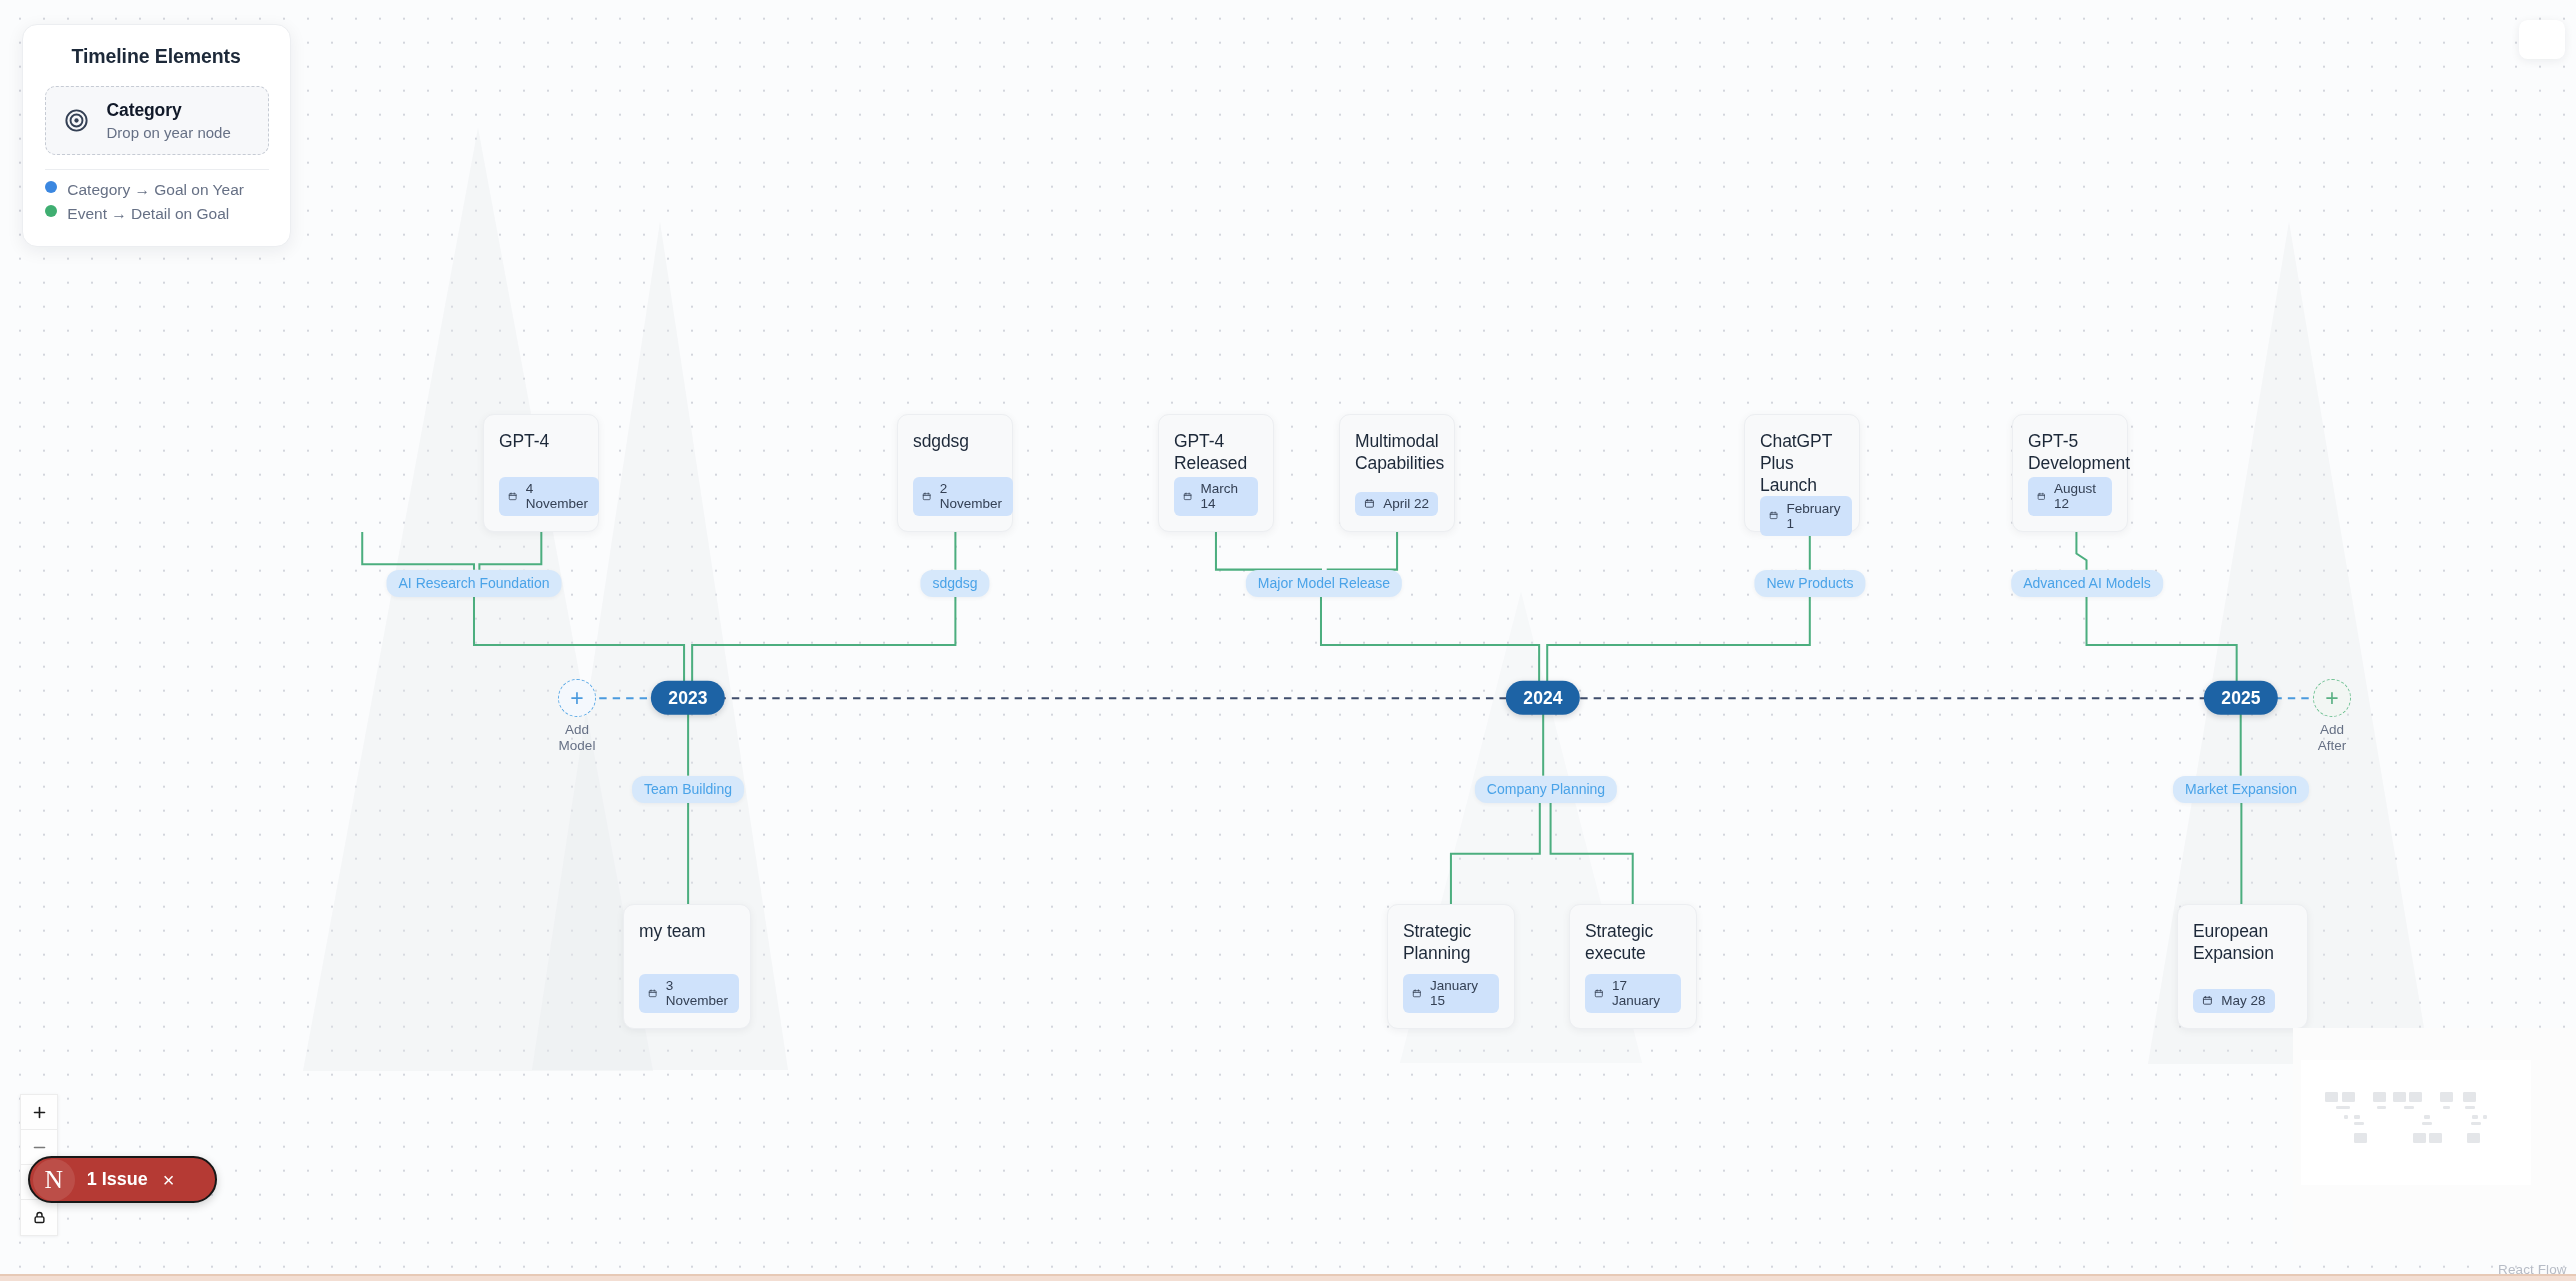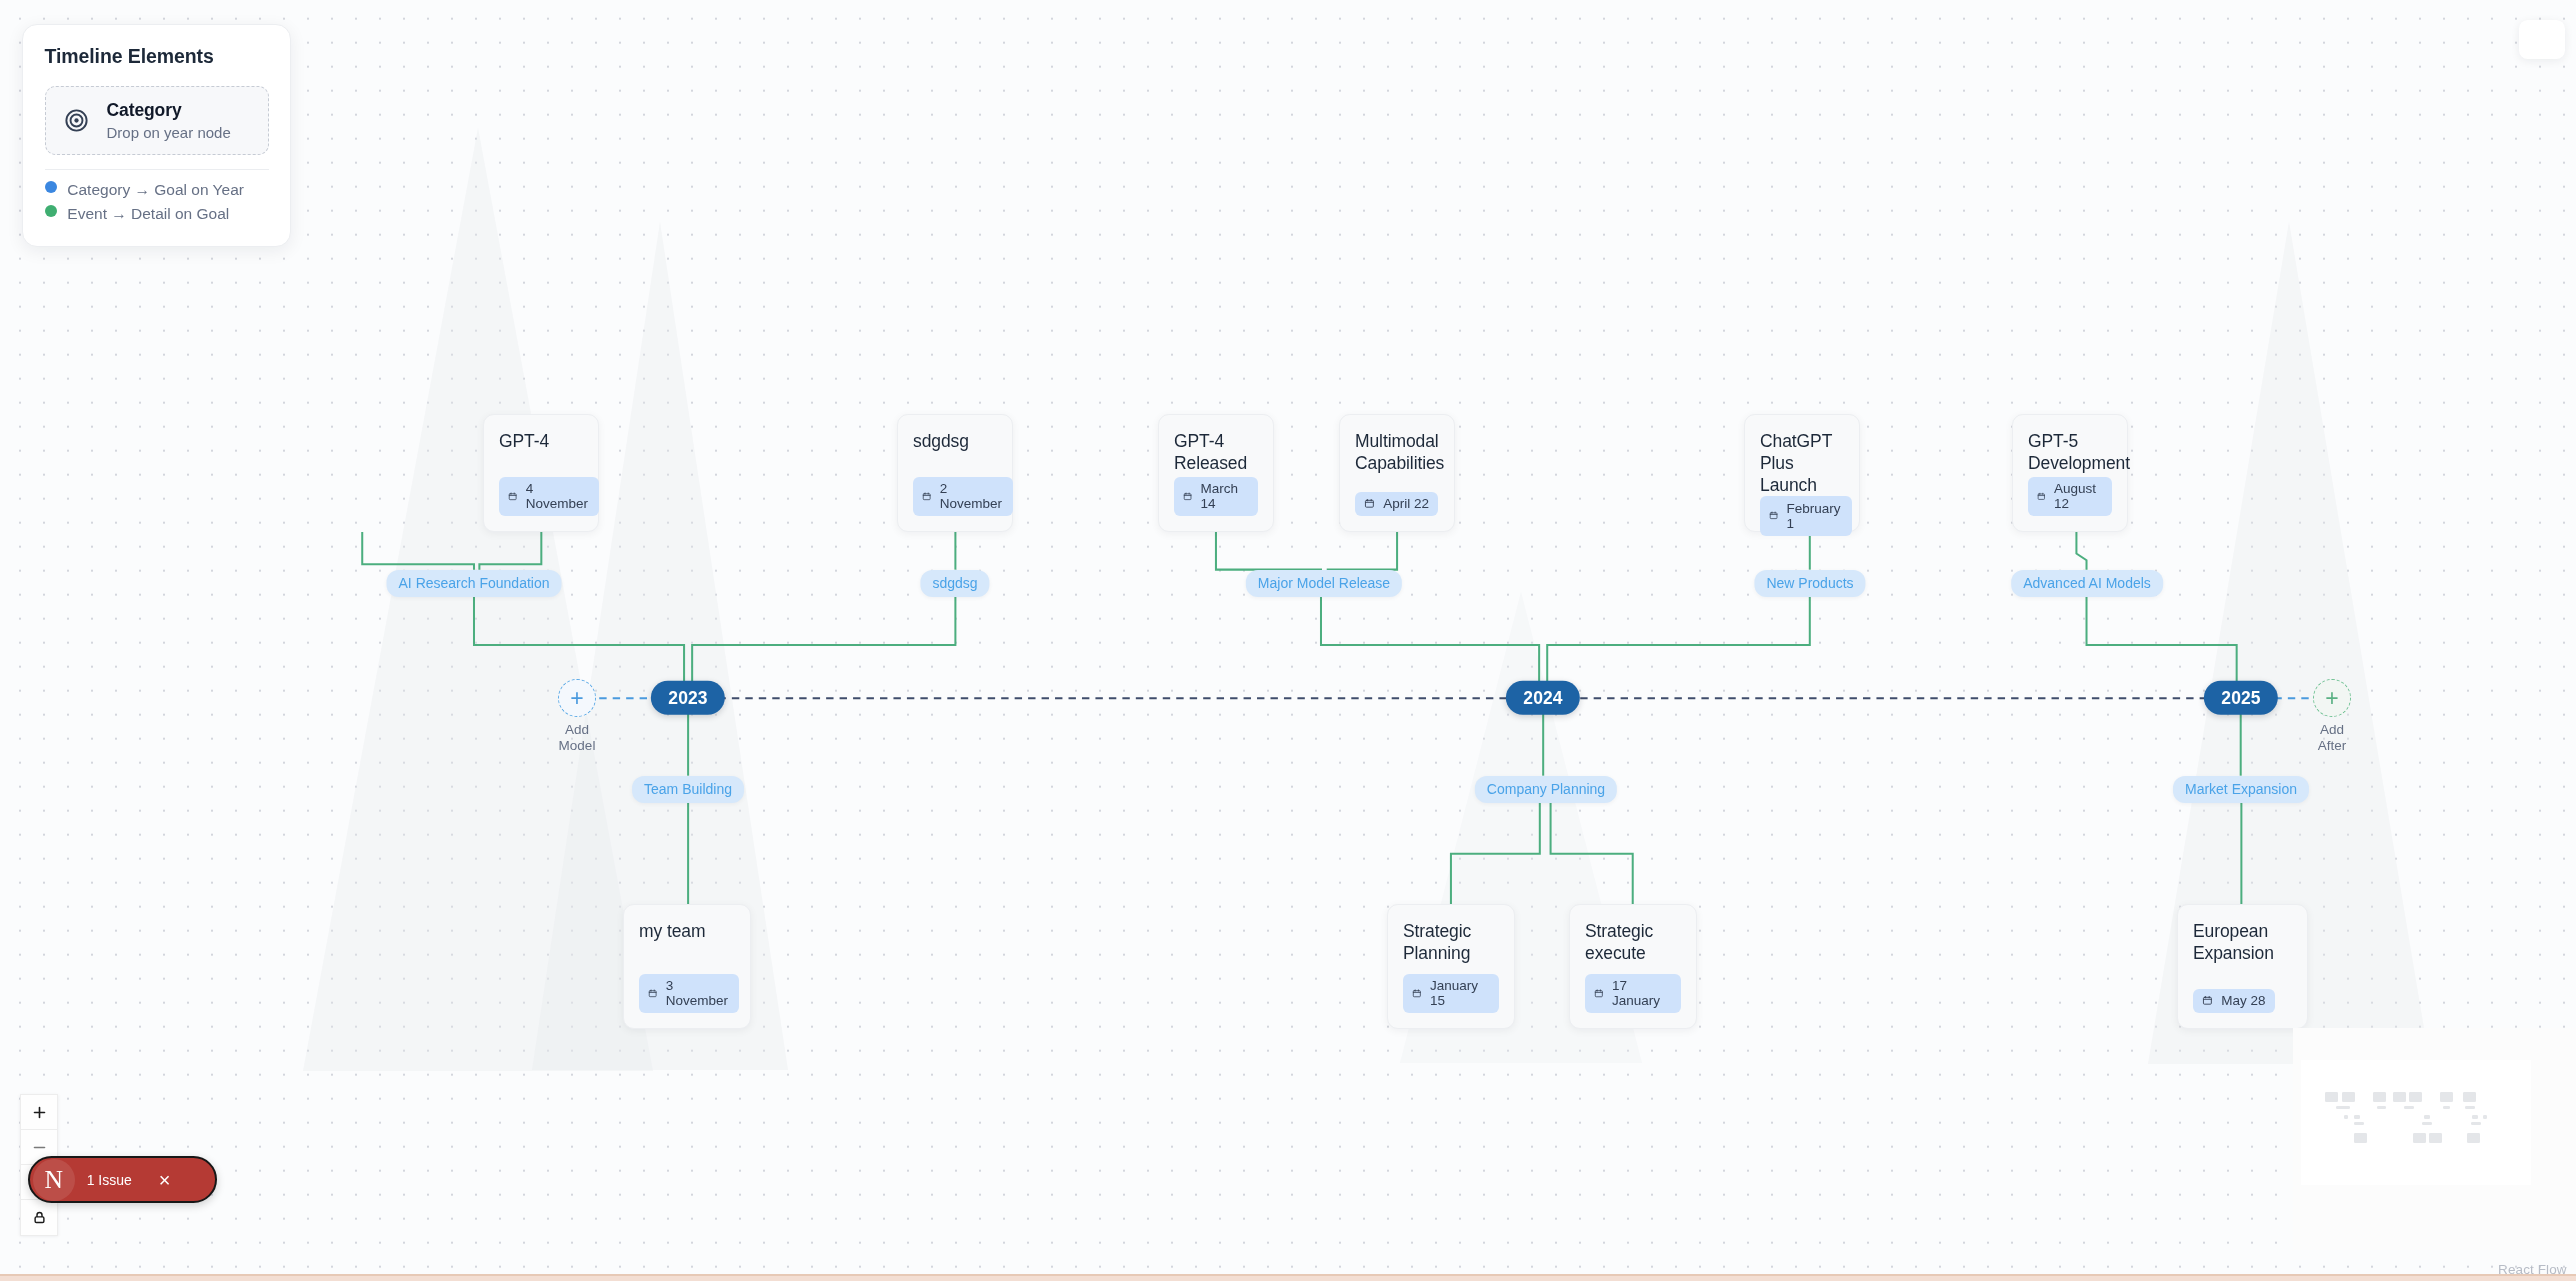--- a/index.html
+++ b/index.html
@@ -44,21 +44,21 @@
     width: 269px;
     background: #ffffff;
     border: 0.7px solid #eceef1;
     border-radius: 15px;
     box-shadow: 0 4px 17.5px rgba(16,24,40,0.07);
     padding: 20px 21.5px 23px 21.5px;
     z-index: 40;
   }
   .palette-title {
     font-size: 19.5px; font-weight: 700; color: #1d2939;
-    letter-spacing: -0.1px; margin-bottom: 17.5px;
+    letter-spacing: -0.1px; margin-bottom: 17.5px; margin-left: 27px;
   }
   .drag-item {
     display: flex; align-items: center; gap: 15px;
     border: 1.3px dashed #c6cbd4;
     border-radius: 10.8px;
     background: #f7f8fa;
     padding: 13.5px 16px;
     margin-bottom: 13.5px;
     cursor: grab;
   }
@@ -191,21 +191,21 @@
   }
   .dev-badge .n-logo {
     width: 42px; height: 42px; border-radius: 50%;
     background: rgba(255,255,255,0.10);
     display: flex; align-items: center; justify-content: center;
     font-size: 25.6px; color: #ffffff; font-weight: 500;
     margin-left: 2.7px;
     font-family: "Liberation Serif", serif;
   }
   .dev-badge .issue-txt {
-    color: #ffffff; font-size: 14px; font-weight: 400; margin: 0 27px 0 12px;
+    color: #ffffff; font-size: 18px; font-weight: 700; margin: 0 15px 0 12px;
   }
   .dev-badge .close-x { color: #ffffff; font-size: 20px; cursor: pointer; line-height: 1;}
 
   
   .ghost-card {
     position: absolute; right: 10.8px; top: 20px;
     width: 46px; height: 39px;
     background: #ffffff; border-radius: 8.8px;
     box-shadow: 0 2px 9.4px rgba(16,24,40,0.07);
     z-index: 10;

